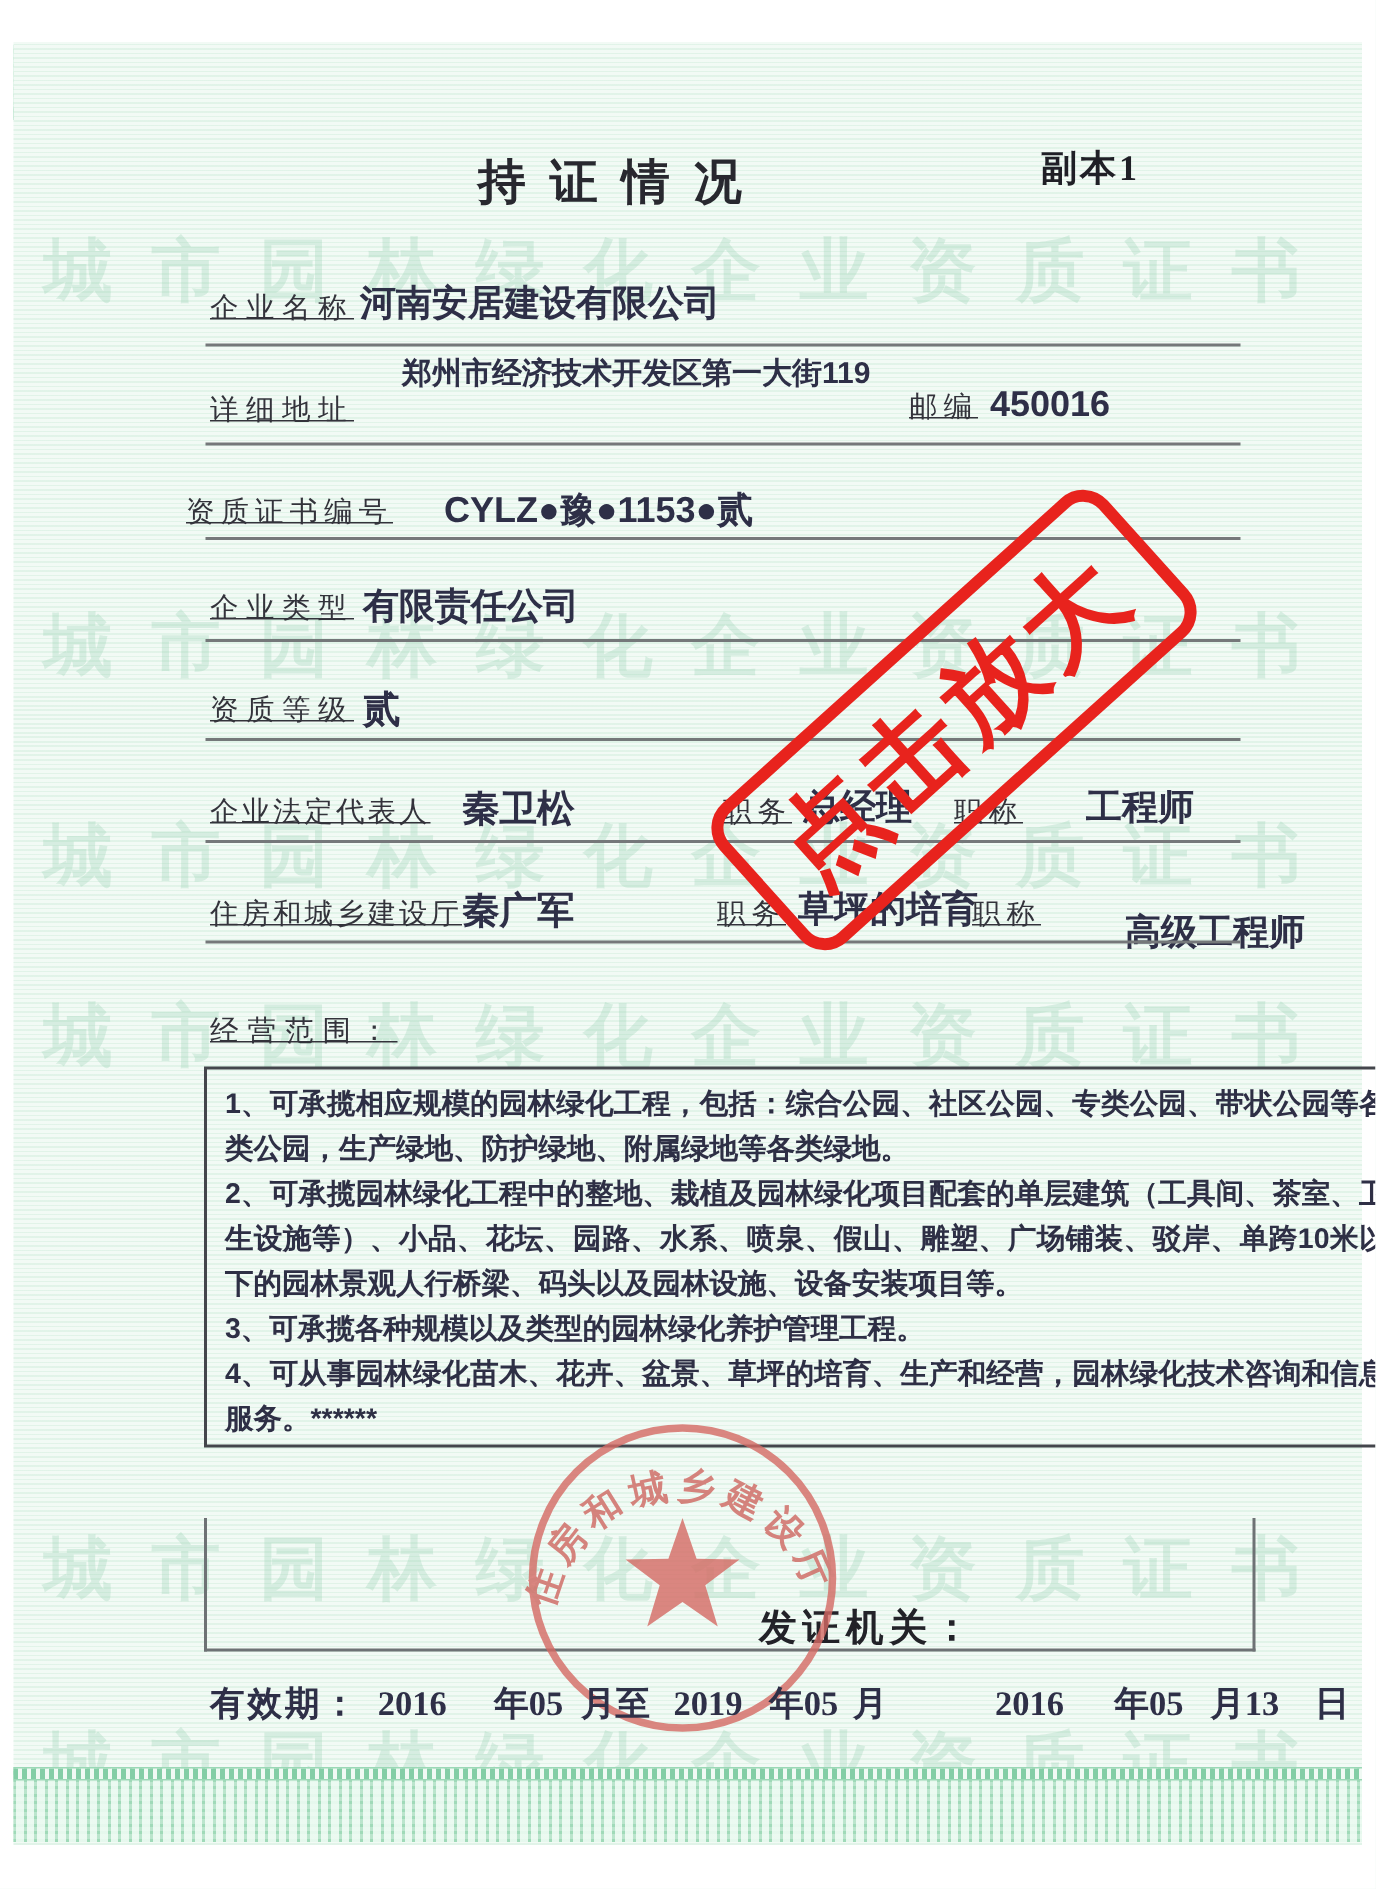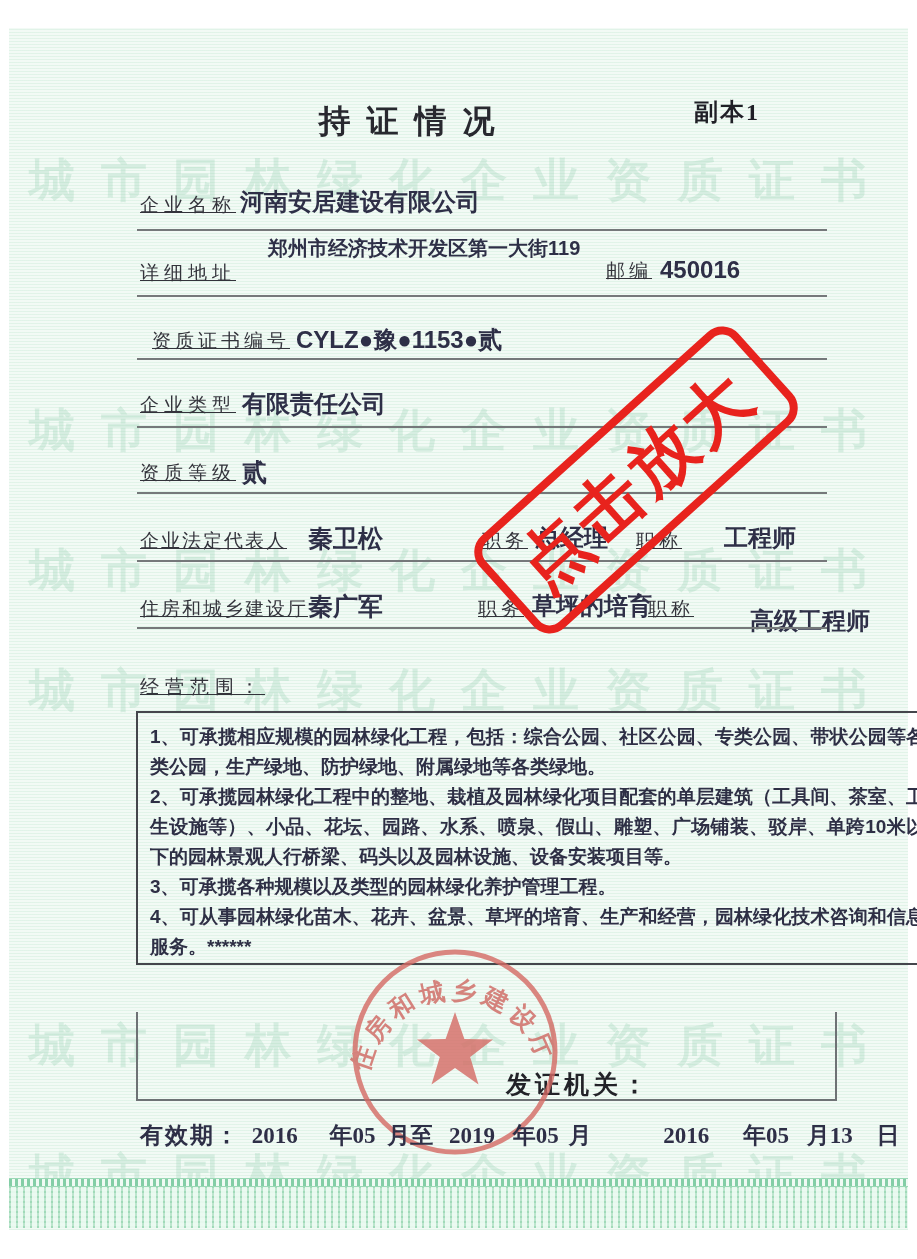--- a/index.html
+++ b/index.html
@@ -120,21 +120,21 @@
   <span class="lbl" style="left:140px; top:192px;">企业名称</span>
   <span class="val" style="left:240px; top:186px; font-size:24px;">河南安居建设有限公司</span>
   <div class="fline" style="left:137px; top:229px; width:690px;"></div>
 
   <span class="val" style="left:248px; top:235px; font-size:20px;margin-left:20px;">郑州市经济技术开发区第一大街119</span>
   <span class="lbl" style="left:140px; top:260px;">详细地址</span>
   <span class="lbl lbl-sm" style="left:606px; top:258px;">邮编</span>
   <span class="val" style="left:660px; top:256px; font-size:24px;">450016</span>
   <div class="fline" style="left:137px; top:295px; width:690px;"></div>
 
-  <span class="lbl lbl-sm" style="left:152px; top:328px;">资质证书编号</span>
+  <span class="lbl lbl-sm" style="left:124px; top:328px;">资质证书编号</span>
   <span class="val" style="left:296px; top:324px; font-size:24px;">CYLZ●豫●1153●贰</span>
   <div class="fline" style="left:137px; top:358px; width:690px;"></div>
 
   <span class="lbl" style="left:140px; top:392px;">企业类型</span>
   <span class="val" style="left:242px; top:388px; font-size:24px;">有限责任公司</span>
   <div class="fline" style="left:137px; top:426px; width:690px;"></div>
 
   <span class="lbl" style="left:140px; top:460px;">资质等级</span>
   <span class="val" style="left:242px; top:456px; font-size:25px;">贰</span>
   <div class="fline" style="left:137px; top:492px; width:690px;"></div>

